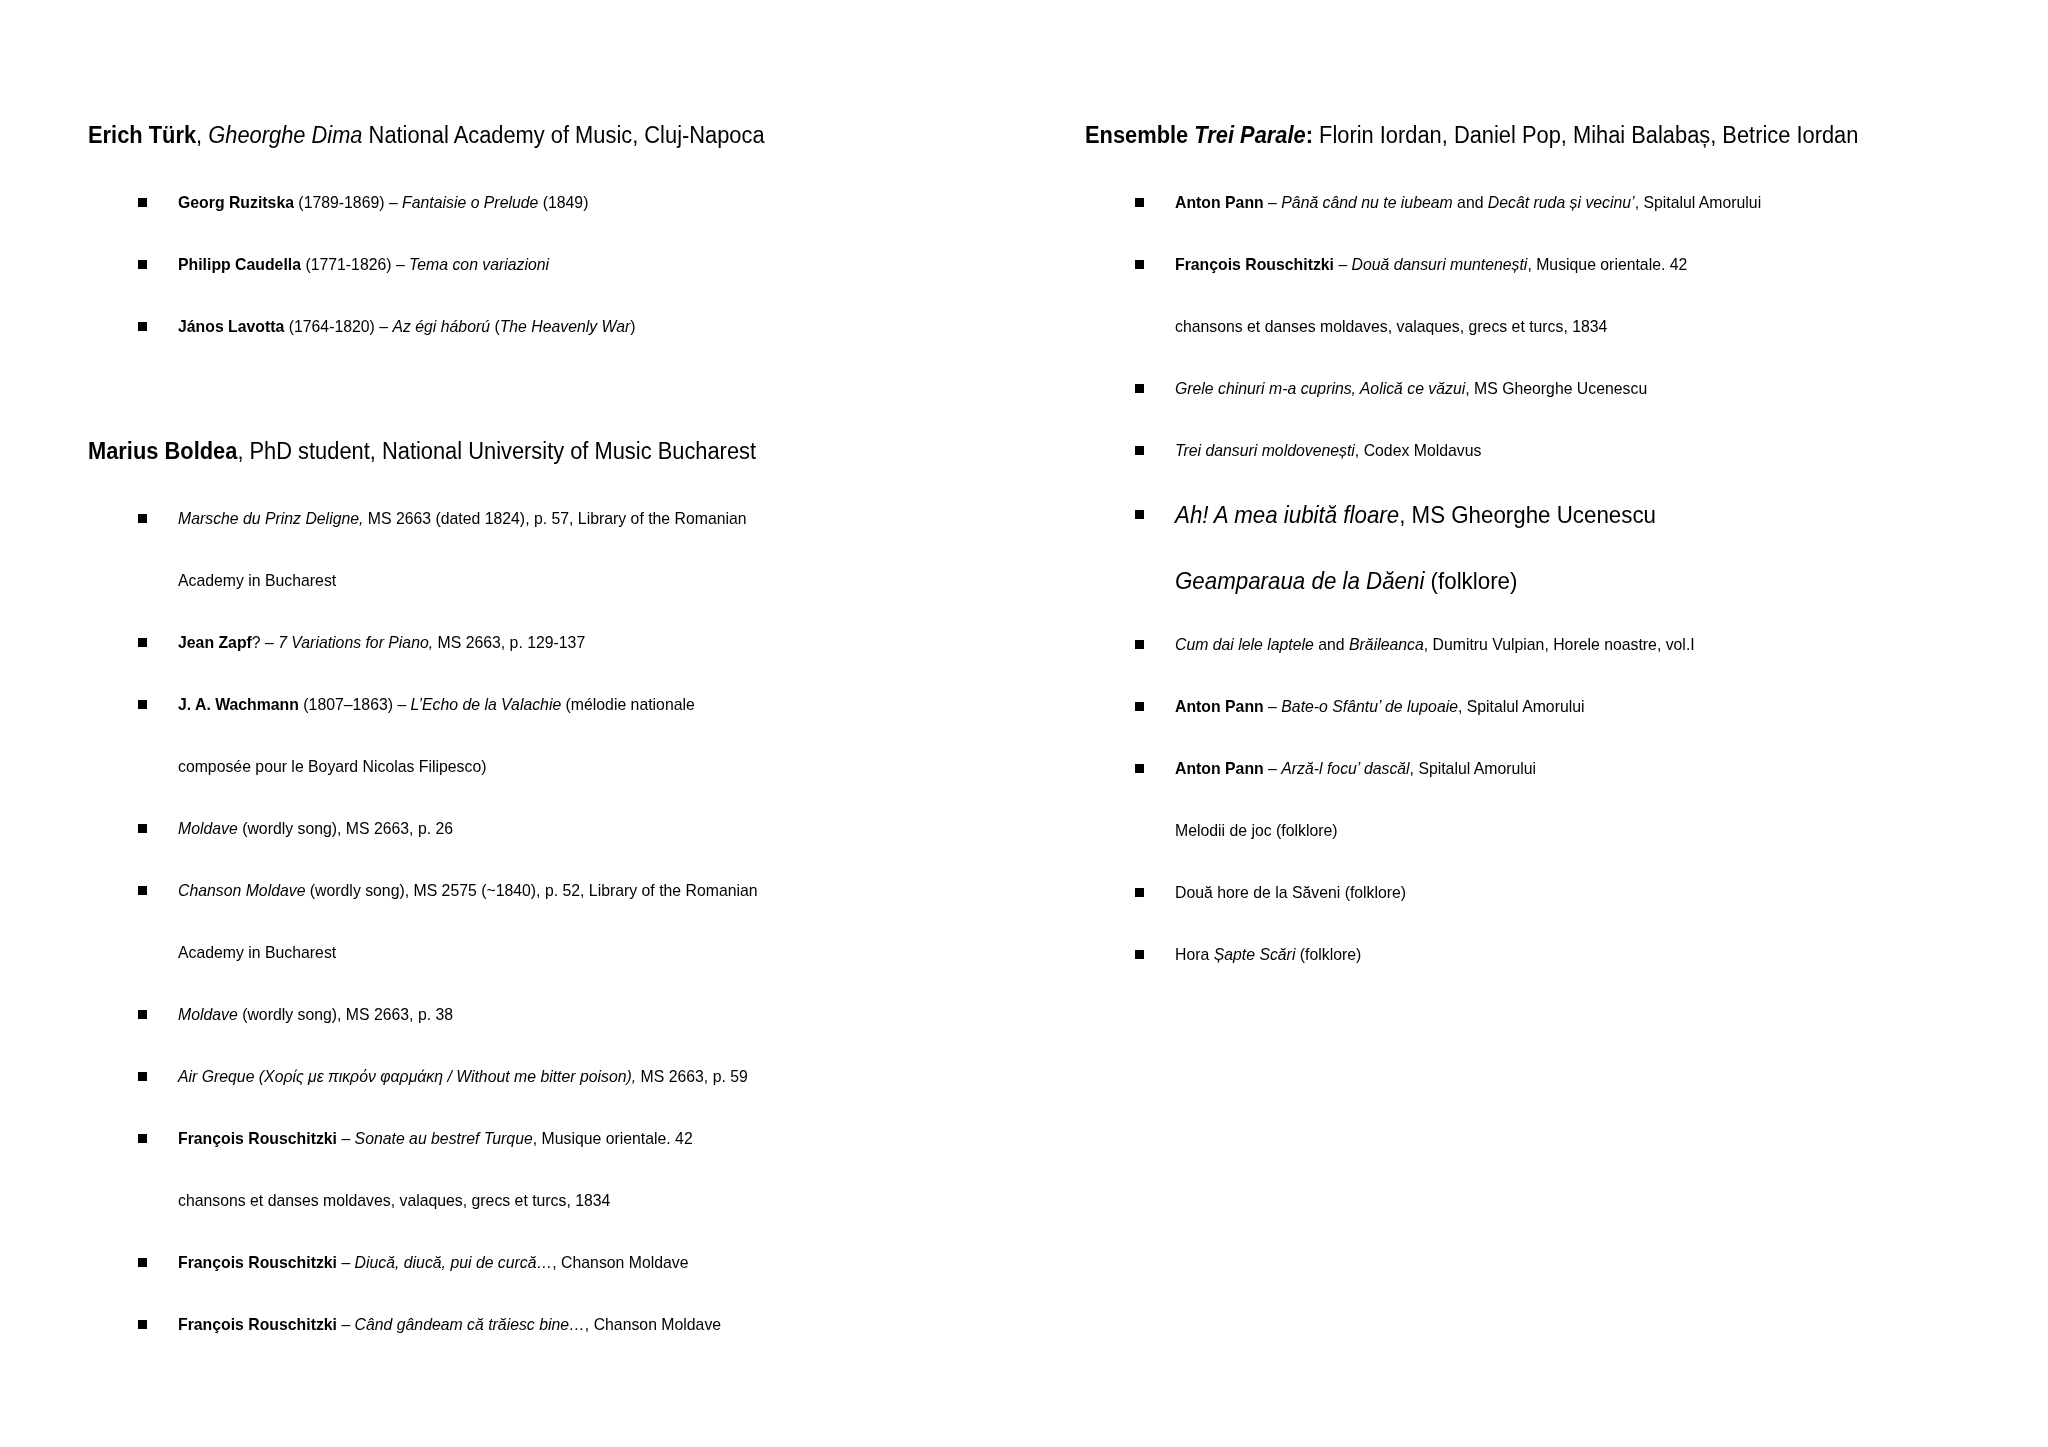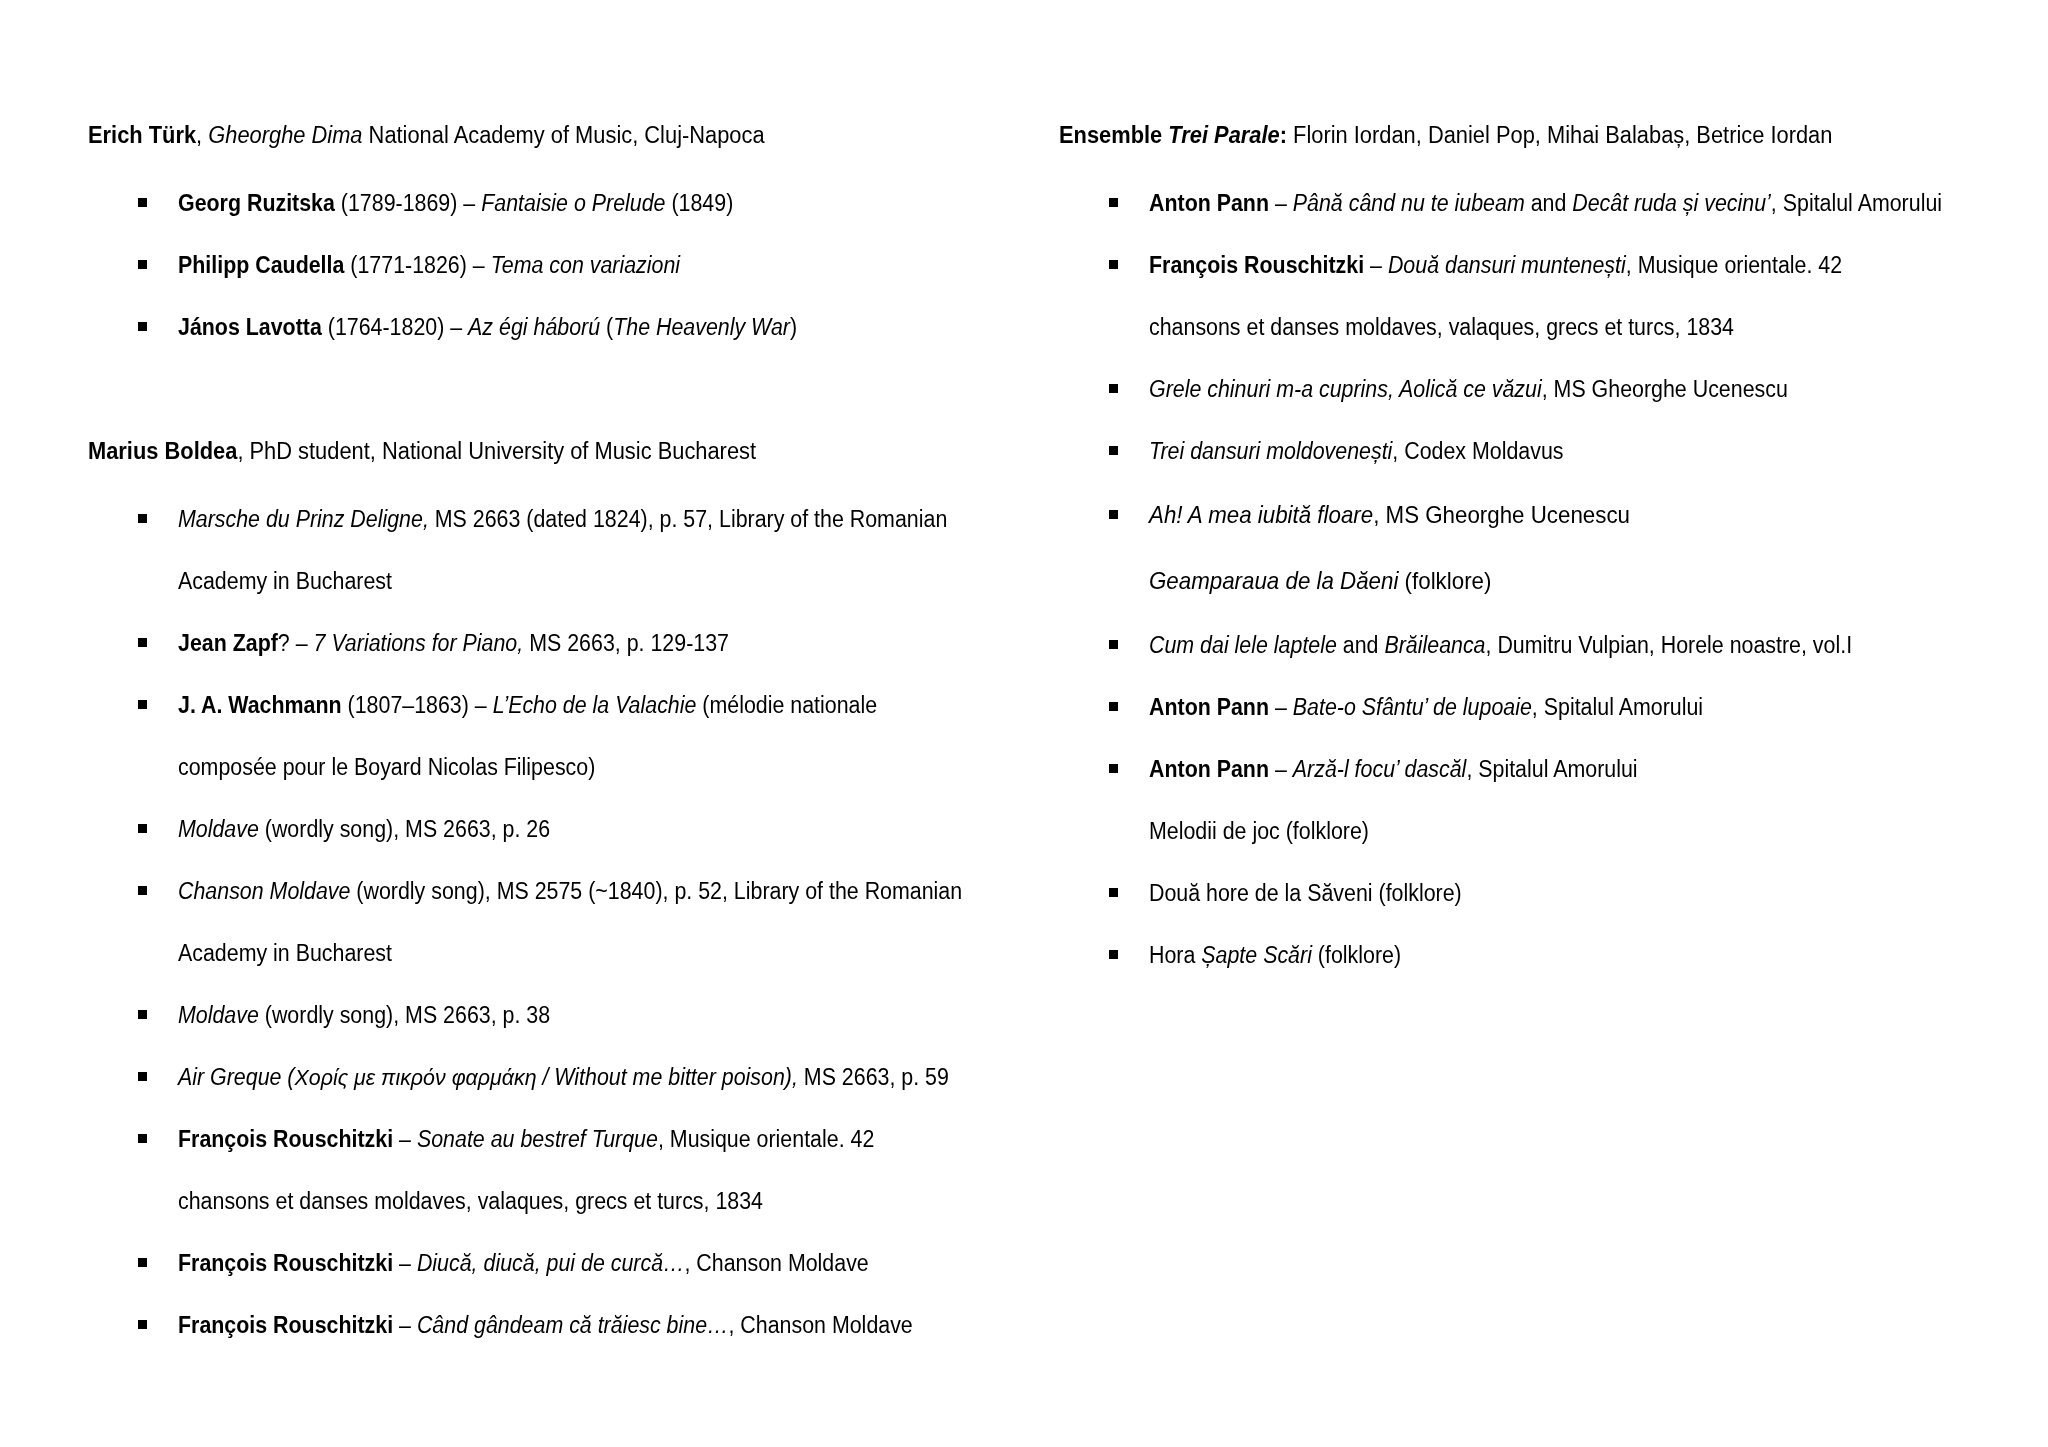--- a/index.html
+++ b/index.html
@@ -5,27 +5,27 @@
   html,body{margin:0;padding:0;background:#ffffff;}
   body{
     width:2048px;height:1447px;
     font-family:"Liberation Sans","DejaVu Sans",sans-serif;
     color:#000;
     overflow:hidden;
   }
   .page{position:relative;width:2003px;height:1447px;background:#ffffff;}
   .col{position:absolute;top:104px;}
   .col-left{left:88px;width:975px;}
-  .col-right{left:1059px;width:945px;}
+  .col-right{left:1085px;width:945px;}
   .section + .section{margin-top:62px;}
   .section-header{
     font-size:23.5px;line-height:62px;margin-bottom:6px;
     white-space:nowrap;transform:scaleX(0.93);transform-origin:0 0;
   }
-  .item{position:relative;padding-left:90px;font-size:23px;line-height:62px;}
+  .item{position:relative;padding-left:90px;font-size:17px;line-height:62px;}
   .item.large{font-size:24px;line-height:66px;}
   .bullet{
     position:absolute;left:50px;top:26px;width:9px;height:9px;background:#000;
   }
   .item.large .bullet{top:28px;}
   .line{white-space:nowrap;transform:scaleX(0.93);transform-origin:0 50%;}
   .seg{color:#000;}
   .seg.r{font-weight:400;font-style:normal;}
   .seg.b{font-weight:700;font-style:normal;}
   .seg.i{font-weight:400;font-style:italic;}

